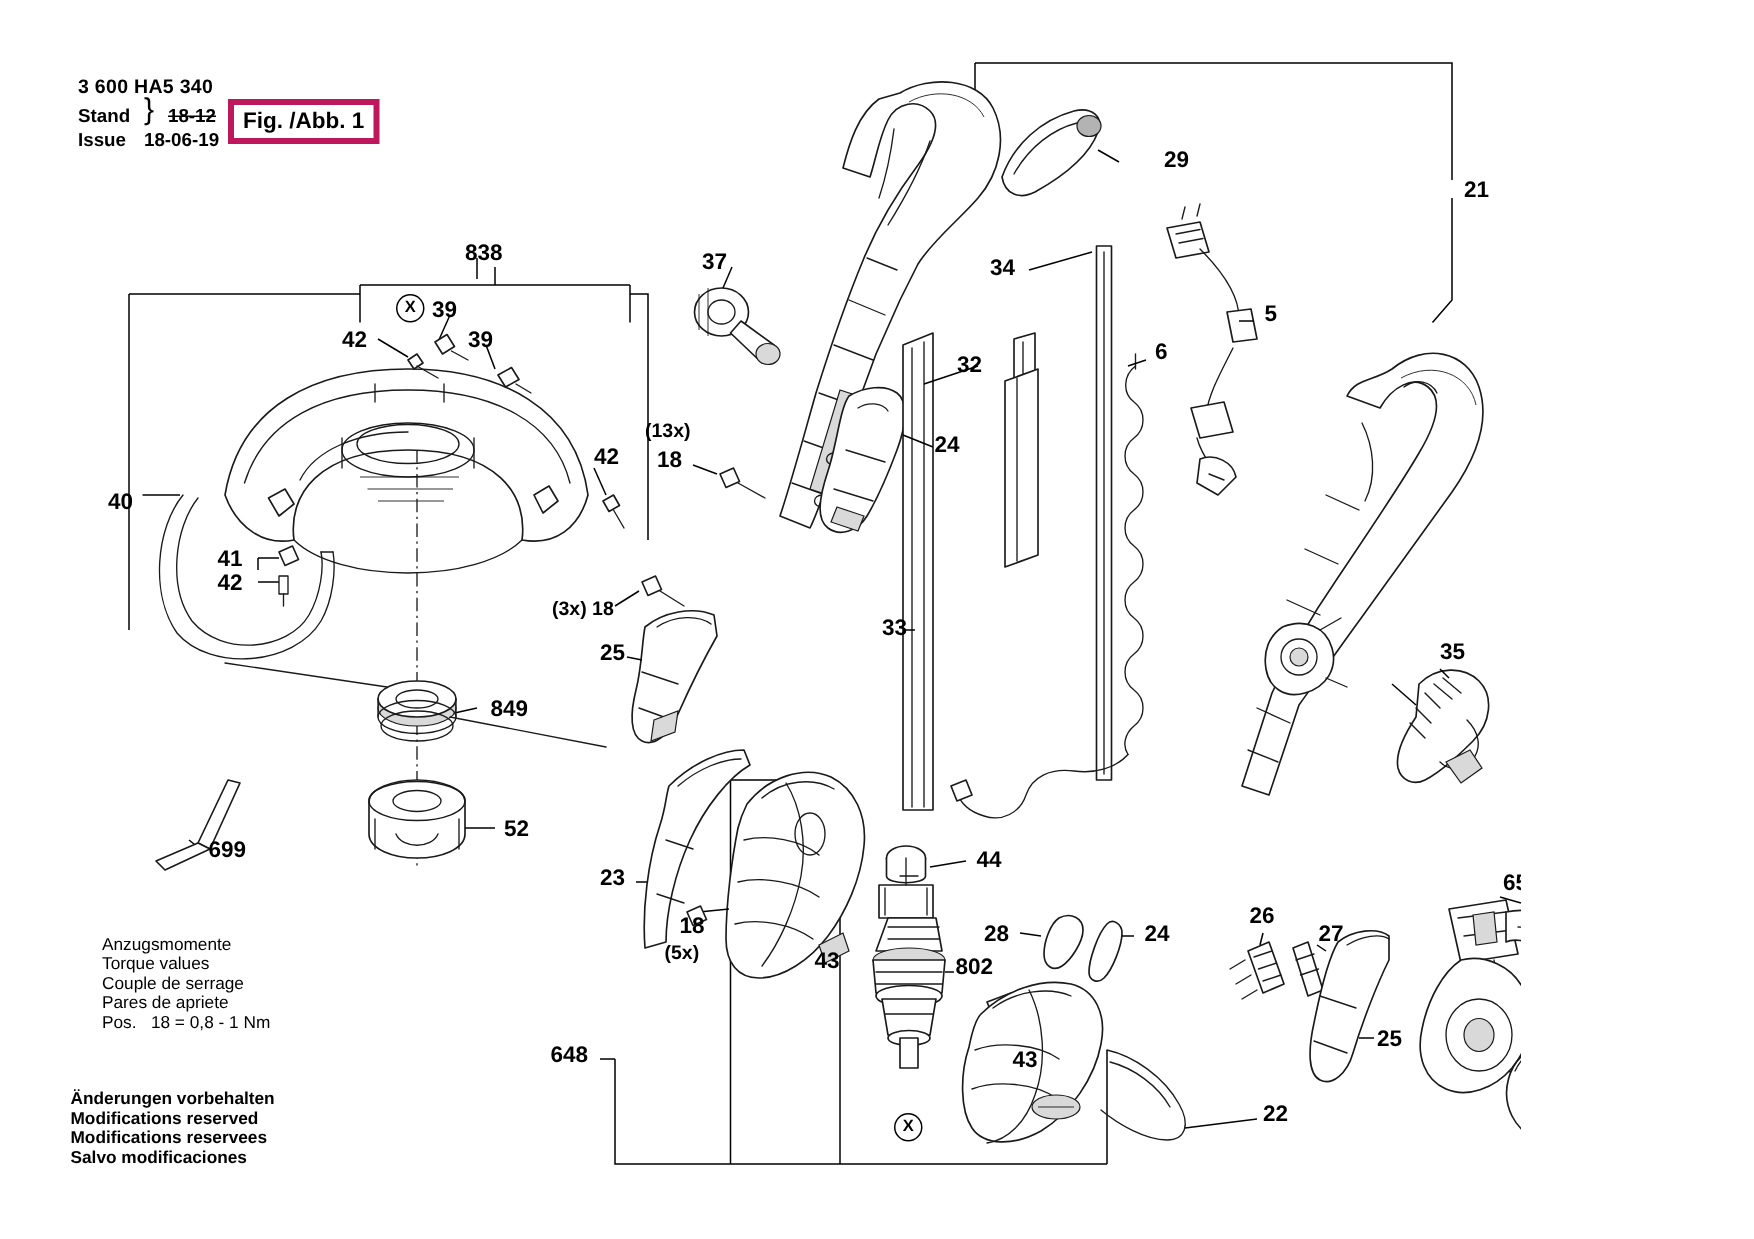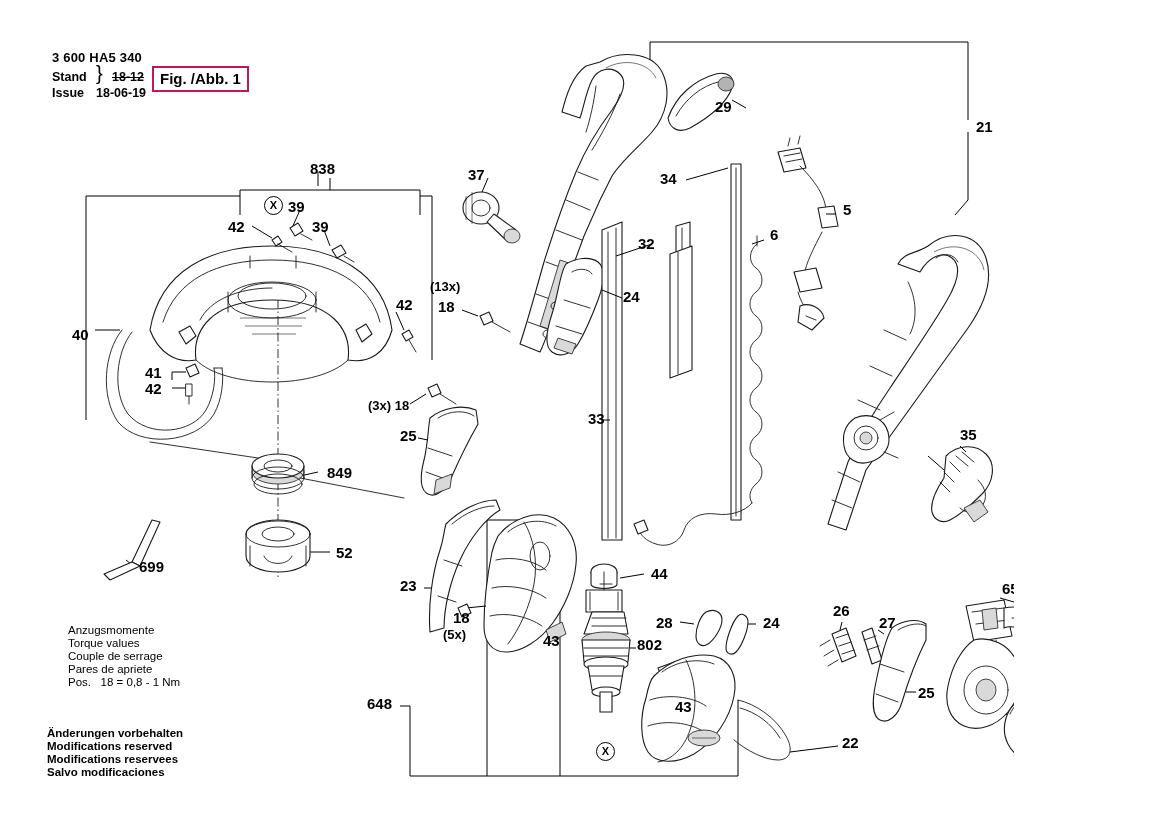--- a/index.html
+++ b/index.html
@@ -26,21 +26,21 @@
     white-space: nowrap;
   }
   .hdr-sm {
     position: absolute;
     font-size: 12.5px;
     font-weight: bold;
     white-space: nowrap;
   }
   .fig-box {
     position: absolute;
-    border: 2px solid #be185d;
+    border: 4px solid #be185d;
     background: #ffffff;
     padding: 2px 6px 3px 6px;
     font-size: 15px;
     font-weight: bold;
     white-space: nowrap;
   }
   .callout {
     position: absolute;
     font-size: 15px;
     font-weight: bold;
@@ -525,21 +525,21 @@
   <div class="callout" style="left:312px; top:218px;">39</div>
   <div class="callout" style="left:228px; top:218px;">42</div>
   <div class="callout" style="left:396px; top:296px;">42</div>
   <div class="callout" style="left:72px; top:326px;">40</div>
   <div class="callout" style="left:145px; top:364px;">41</div>
   <div class="callout" style="left:145px; top:380px;">42</div>
   <div class="callout" style="left:327px; top:464px;text-align:center;">849</div>
   <div class="callout" style="left:336px; top:544px;">52</div>
   <div class="callout" style="left:139px; top:558px;">699</div>
   <div class="callout" style="left:468px; top:166px;">37</div>
-  <div class="callout" style="left:715px; top:98px;">29</div>
+  <div class="callout" style="left:776px; top:98px;">29</div>
   <div class="callout" style="left:660px; top:170px;">34</div>
   <div class="callout" style="left:976px; top:118px;">21</div>
   <div class="callout" style="left:843px; top:201px;">5</div>
   <div class="callout" style="left:770px; top:226px;">6</div>
   <div class="callout" style="left:638px; top:235px;">32</div>
   <div class="callout" style="left:623px; top:288px;">24</div>
   <div class="callout" style="left:438px; top:298px;">18</div>
   <div class="callout small" style="left:430px; top:279px;">(13x)</div>
   <div class="callout" style="left:588px; top:410px;">33</div>
   <div class="callout small" style="left:368px; top:398px;">(3x) 18</div>

